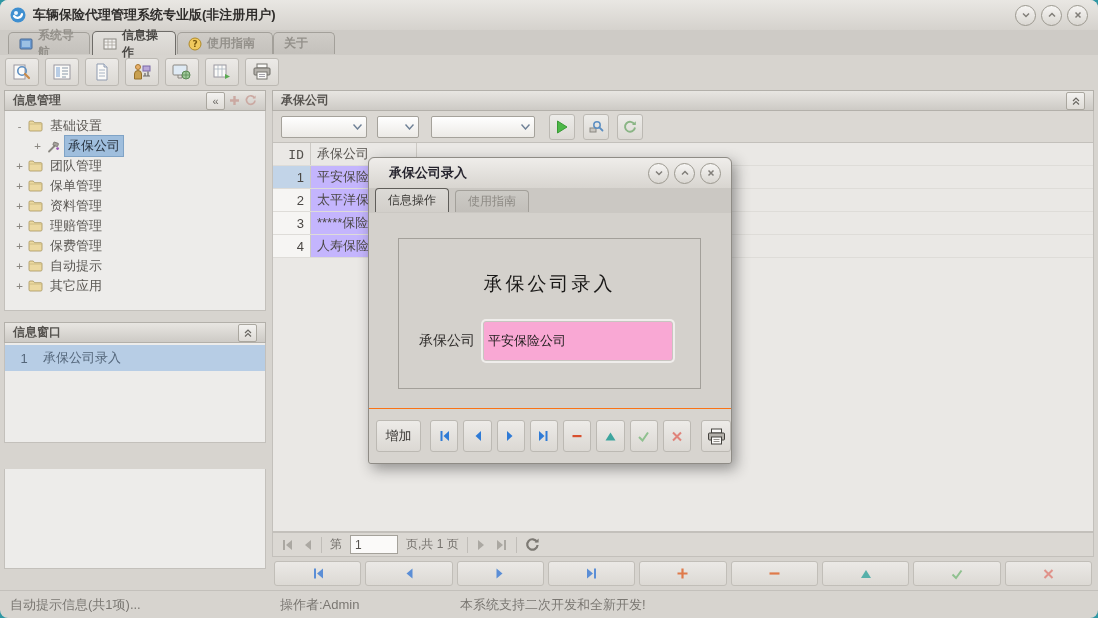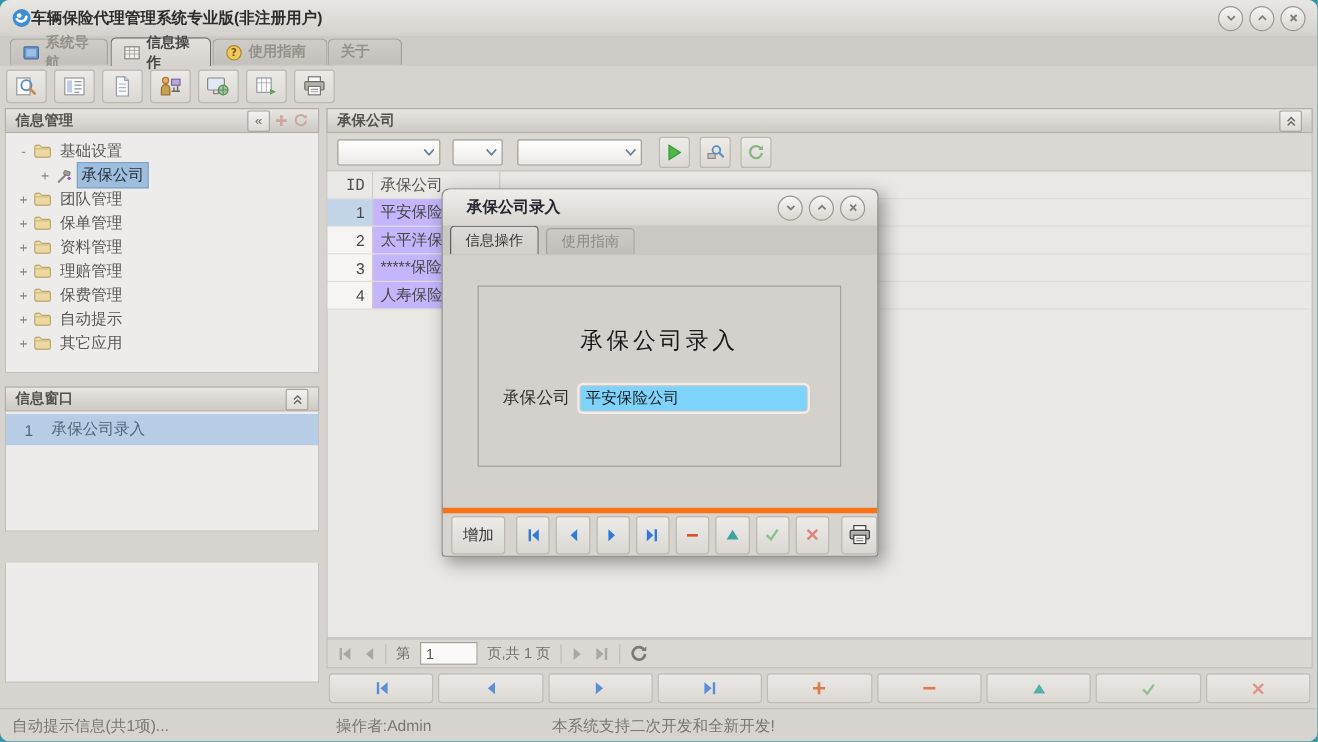--- a/index.html
+++ b/index.html
@@ -3,21 +3,21 @@
 <meta charset="utf-8">
 <style>
   html,body{margin:0;padding:0;background:#2f97a4;}
   body{font-family:"Liberation Sans","DejaVu Sans",sans-serif;font-size:12px;color:#3c3a37;}
   #window{position:relative;width:1098px;height:618px;background:#d7d4cf;border-radius:8px;overflow:hidden;}
   .abs{position:absolute;}
   svg{display:block;}
 
   
   #titlebar{left:0;top:0;width:1098px;height:30px;background:linear-gradient(#e9e7e3,#d5d2cd);display:flex;align-items:center;padding:0 10px;box-sizing:border-box;}
-  #app-title{font-weight:bold;font-size:13px;color:#2f2d2b;text-align:center;}
+  #app-title{font-weight:bold;font-size:13px;color:#2f2d2b;margin-left:7px;text-align:center;}
   .win-controls{margin-left:auto;display:flex;gap:5px;}
   .circle-btn{width:19px;height:19px;border-radius:50%;border:1px solid #9b988f;background:linear-gradient(#f6f5f3,#dad7d2);display:flex;align-items:center;justify-content:center;cursor:pointer;}
 
   
   #tabbar{left:0;top:30px;width:1098px;height:25px;background:#cecbc6;}
   .main-tab{position:absolute;top:2px;height:21px;border:1px solid #a3a09a;border-bottom:none;border-radius:5px 5px 0 0;background:linear-gradient(#cfccc7,#c4c1bc);display:flex;align-items:center;gap:5px;padding:0 10px;color:#94918b;font-weight:bold;}
   .main-tab.active{background:linear-gradient(#e2e0dc,#d6d3ce);border-color:#6e6c68;color:#4a4845;height:23px;top:1px;z-index:2;}
 
   
   #toolbar{left:0;top:55px;width:1098px;height:33px;background:#d7d4cf;display:flex;align-items:center;padding-left:5px;gap:6px;box-sizing:border-box;}
@@ -67,22 +67,22 @@
   #dialog-titlebar{position:absolute;left:0;top:0;width:100%;height:30px;background:linear-gradient(#efedea,#d8d5d0);border-radius:6px 6px 0 0;display:flex;align-items:center;padding:0 10px;box-sizing:border-box;}
   #dialog-title{font-weight:bold;font-size:13px;color:#26242e;margin-left:10px;}
   #dialog-tabs{position:absolute;left:0;top:30px;width:100%;height:25px;background:#cbc8c3;}
   .dlg-tab{position:absolute;top:2px;height:21px;border:1px solid #a3a09a;border-bottom:none;border-radius:4px 4px 0 0;display:flex;align-items:center;padding:0 12px;background:linear-gradient(#cccac5,#c2bfba);color:#8d8a84;}
   .dlg-tab.active{background:linear-gradient(#dcdad6,#d2cfca);border-color:#5f5d59;color:#3a3835;height:23px;top:0;z-index:2;}
   #dialog-body{position:absolute;left:0;top:55px;width:100%;height:206px;background:#d4d1cc;}
   #dialog-fieldset{position:absolute;left:29px;top:25px;width:301px;height:149px;border:1px solid #a3a09a;}
   #dialog-form-title{position:absolute;left:0;top:32px;width:100%;text-align:center;font-size:19px;letter-spacing:3px;color:#191817;}
   #dialog-field-row{position:absolute;left:0;top:82px;width:100%;display:flex;align-items:center;}
   #dialog-field-label{margin-left:20px;font-size:14px;color:#2e2c2a;}
-  #company-input{margin-left:8px;width:180px;height:18px;border:1px solid #c8c5c0;border-radius:3px;background:#7dd3fc;font-size:13px;padding:1px 4px;color:#1d1c1b;box-shadow:0 0 0 2px #efedeb;}
-  #dialog-buttons{position:absolute;left:0;bottom:0;width:100%;height:40px;background:#d7d4cf;border-top:5px solid #f97316;border-radius:0 0 3px 3px;display:flex;align-items:center;padding-left:7px;box-sizing:border-box;gap:5px;}
+  #company-input{margin-left:8px;width:180px;height:18px;border:1px solid #c8c5c0;border-radius:3px;background:#f9a8d4;font-size:13px;padding:10px 4px;color:#1d1c1b;box-shadow:0 0 0 2px #efedeb;}
+  #dialog-buttons{position:absolute;left:0;bottom:0;width:100%;height:55px;background:#d7d4cf;border-top:1px solid #f97316;border-radius:0 0 3px 3px;display:flex;align-items:center;padding-left:7px;box-sizing:border-box;gap:5px;}
   .dlg-btn{height:30px;border:1px solid #bcb9b3;border-radius:3px;background:linear-gradient(#edebe8,#dbd8d3);display:flex;align-items:center;justify-content:center;cursor:pointer;}
   .dlg-btn.icon{width:28px;}
   .dlg-btn.text{width:46px;font-size:13px;color:#3a3835;}
 </style>
 </head>
 <body>
 
 <div id="window">
 
   <div id="titlebar" class="abs">

